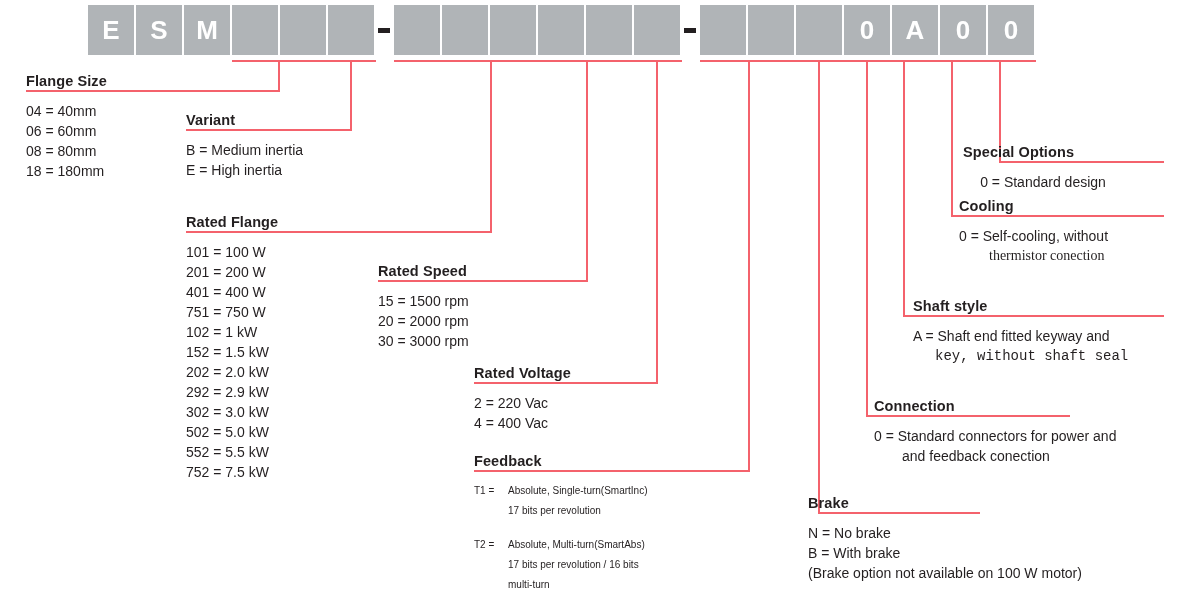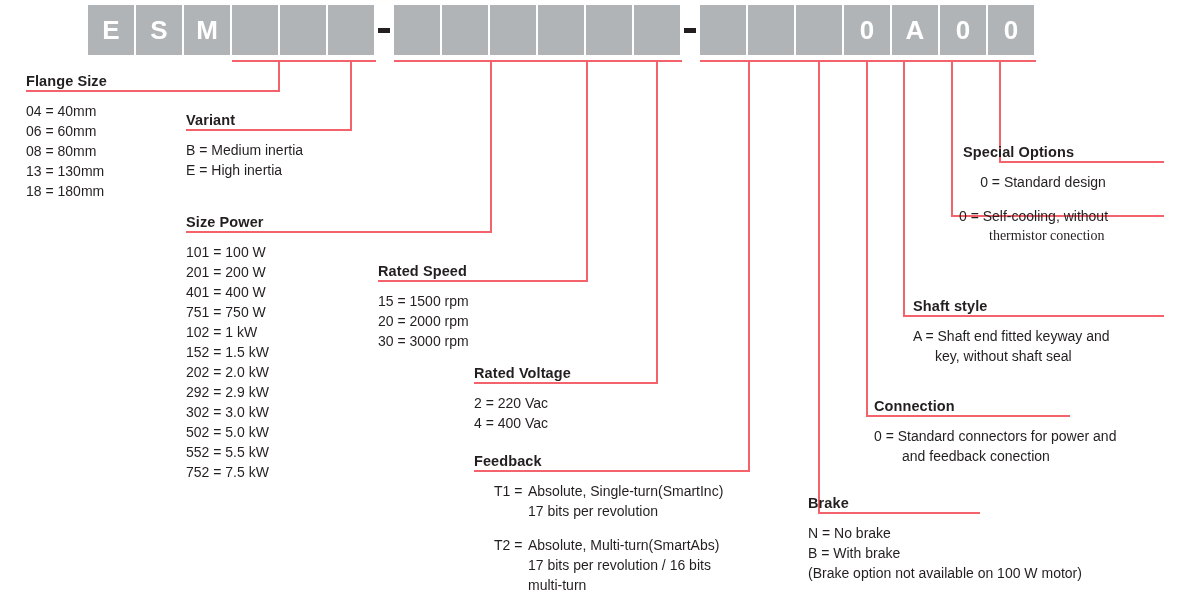--- a/index.html
+++ b/index.html
@@ -41,21 +41,21 @@
     margin:0;padding:0 0 4px 0;
     font-size:14.5px;font-weight:bold;
     color:#231f20;
     white-space:nowrap;
     letter-spacing:.1px;
   }
   .rows{margin-top:8px;}
   .row{
     font-size:14px;line-height:20px;color:#231f20;white-space:nowrap;
   }
-  .fb-row{font-size:14px;line-height:20px;color:#231f20;white-space:nowrap;display:flex;margin-left:20px;}
+  .fb-row{font-size:10px;line-height:20px;color:#231f20;white-space:nowrap;display:flex;}
   .fb-key{width:34px;flex:0 0 34px;}
   .fb-val{}
   .fb-gap{height:14px;}
   .ctr{text-align:center;}
   .row2{font-size:14px;line-height:20px;color:#231f20;white-space:nowrap;}
 </style>
 </head>
 <body>
 
 <div id="stage">
@@ -134,35 +134,34 @@
     <div class="ln lv" style="left:999px;top:60px;height:103px;"></div>
     <div class="ln lh" style="left:999px;top:161px;width:165px;"></div>
   </div>
 
   <div class="blk" style="left:26px;top:73px;width:254px;">
     <h3>Flange Size</h3>
     <div class="rows">
       <div class="row">04 = 40mm</div>
       <div class="row">06 = 60mm</div>
       <div class="row">08 = 80mm</div>
-      <div class="row">13 = 130mm</div>
       <div class="row">18 = 180mm</div>
     </div>
   </div>
 
   <div class="blk" style="left:186px;top:112px;width:166px;">
     <h3>Variant</h3>
     <div class="rows">
       <div class="row">B = Medium inertia</div>
       <div class="row">E = High inertia</div>
     </div>
   </div>
 
   <div class="blk" style="left:186px;top:214px;width:306px;">
-    <h3>Size Power</h3>
+    <h3>Rated Flange</h3>
     <div class="rows">
       <div class="row">101 = 100 W</div>
       <div class="row">201 = 200 W</div>
       <div class="row">401 = 400 W</div>
       <div class="row">751 = 750 W</div>
       <div class="row">102 = 1 kW</div>
       <div class="row">152 = 1.5 kW</div>
       <div class="row">202 = 2.0 kW</div>
       <div class="row">292 = 2.9 kW</div>
       <div class="row">302 = 3.0 kW</div>
@@ -230,25 +229,26 @@
     <div class="rows" style="width:300px;">
       <div class="row2">0 = Standard connectors for power and</div>
       <div class="row2" style="padding-left:28px;">and feedback conection</div>
     </div>
   </div>
 
   <div class="blk" style="left:913px;top:298px;width:253px;">
     <h3>Shaft style</h3>
     <div class="rows" style="width:270px;">
       <div class="row2">A = Shaft end fitted keyway and</div>
-      <div class="row2" style="padding-left:22px;">key, without shaft seal</div>
+      <div class="row2" style="padding-left:22px;font-family:Liberation Mono, monospace;">key, without shaft seal</div>
     </div>
   </div>
 
   <div class="blk" style="left:959px;top:198px;width:205px;">
+    <h3>Cooling</h3>
     <div class="rows" style="width:230px;">
       <div class="row2">0 = Self-cooling, without</div>
       <div class="row2" style="padding-left:30px;font-family:Liberation Serif, serif;">thermistor conection</div>
     </div>
   </div>
 
   <div class="blk" style="left:963px;top:144px;width:157px;">
     <h3>Special Options</h3>
     <div class="rows" style="width:160px;">
       <div class="row2 ctr">0 = Standard design</div>

